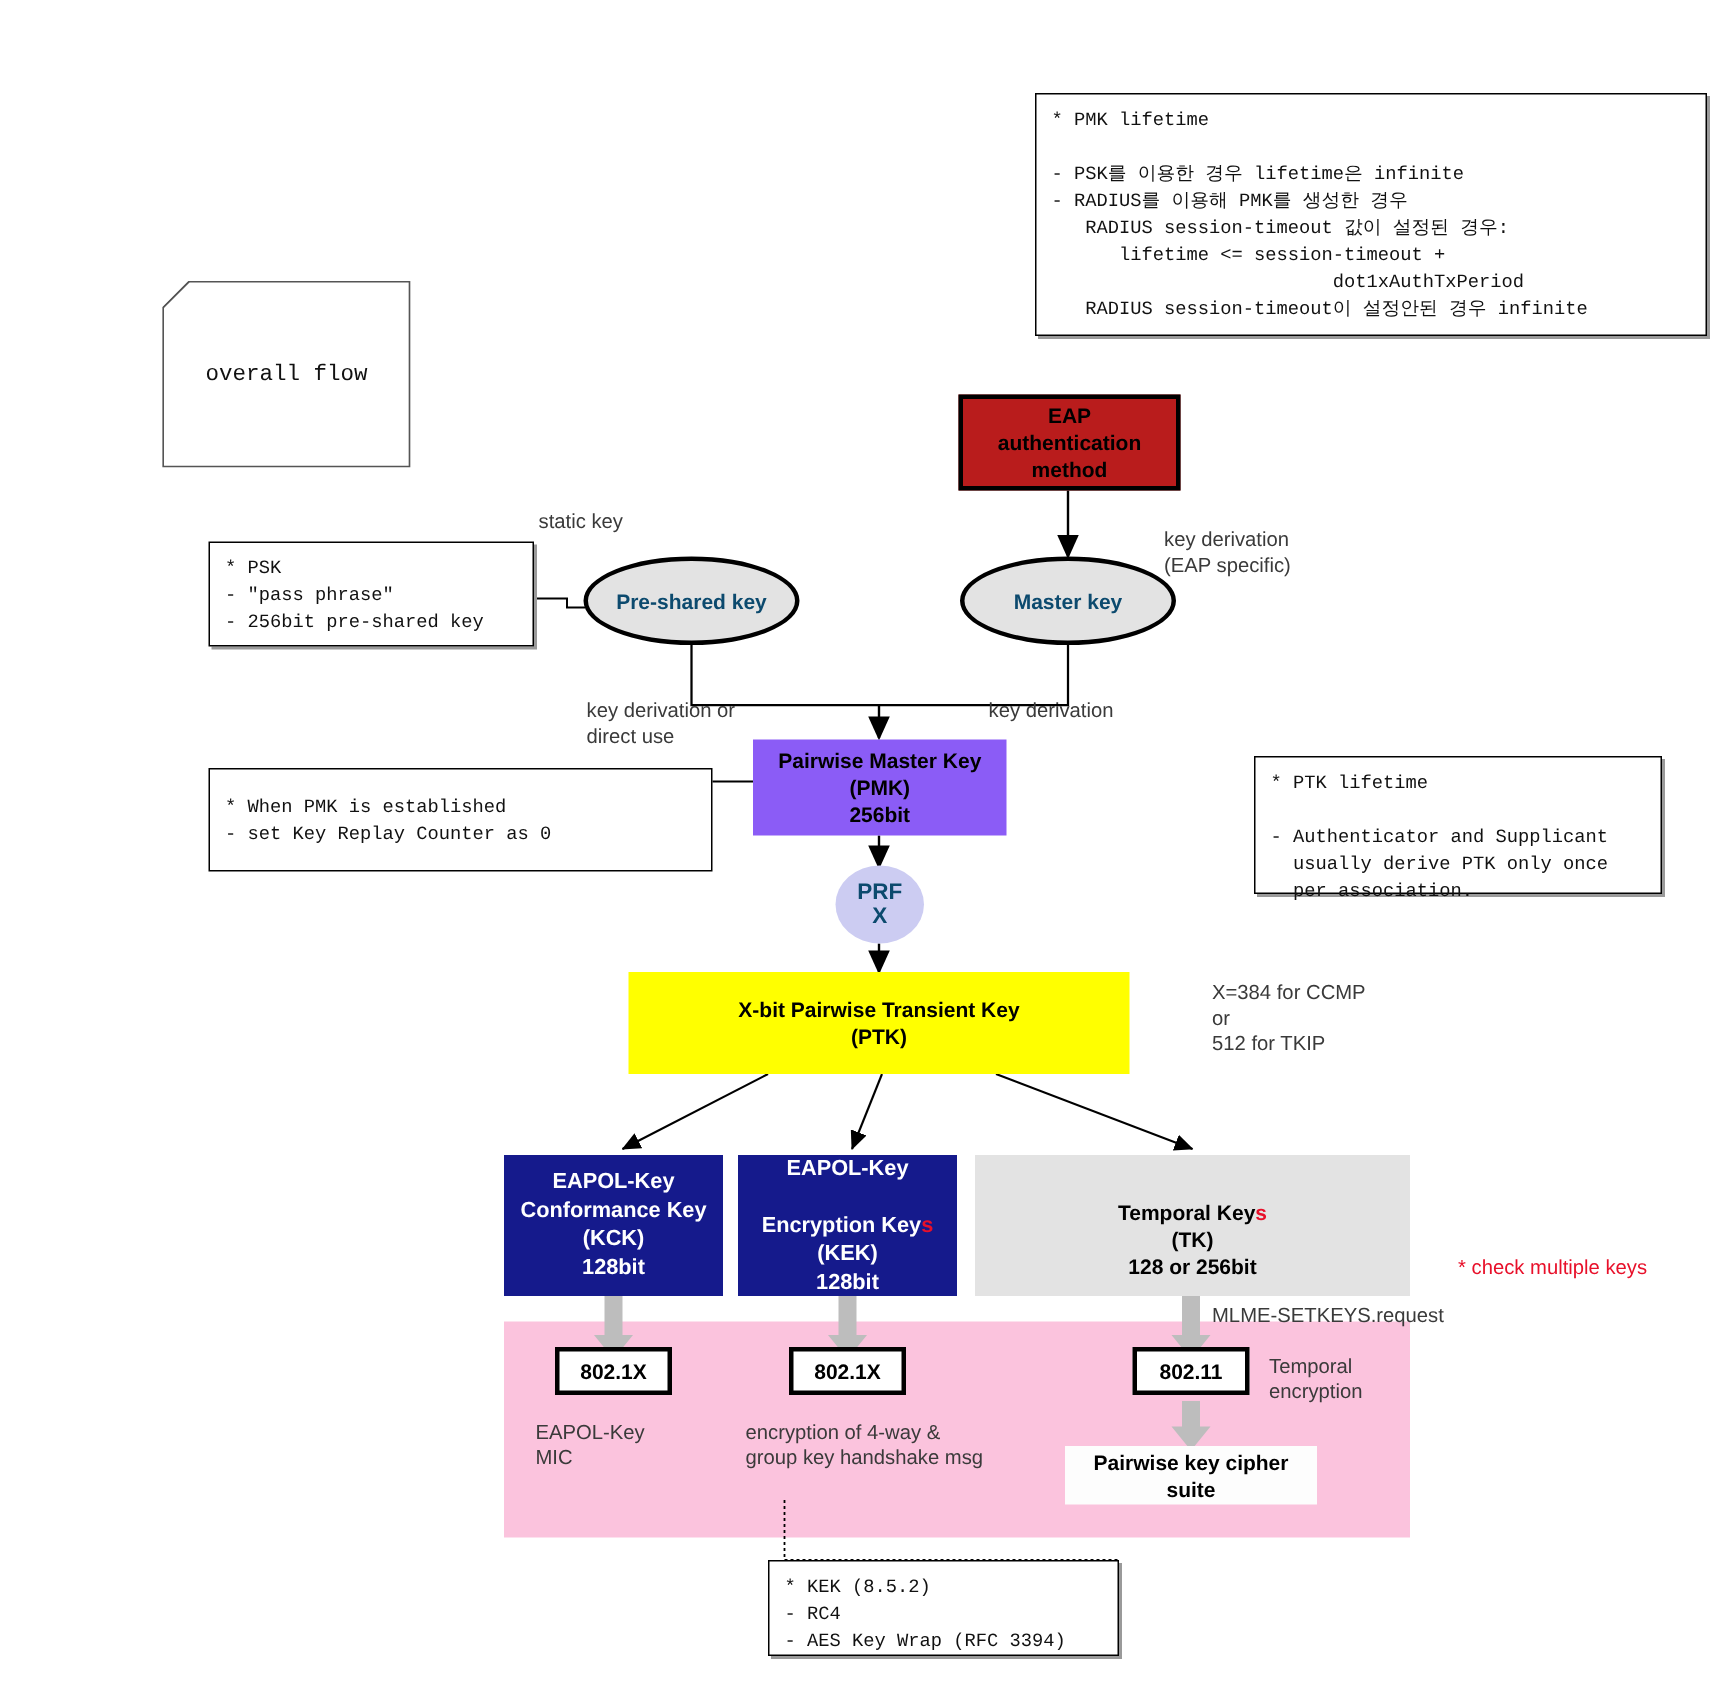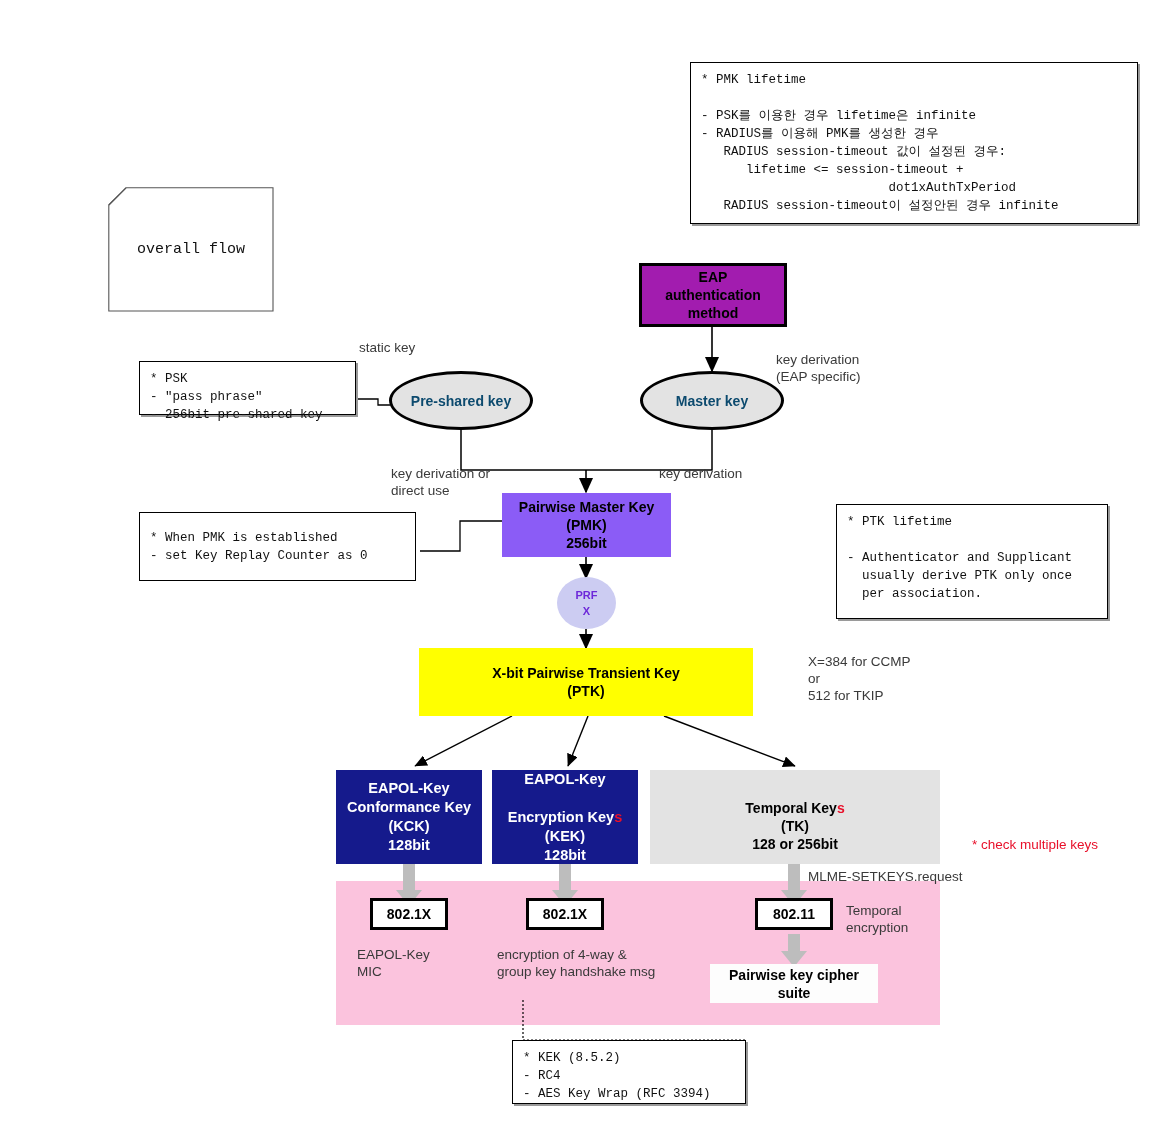--- a/index.html
+++ b/index.html
@@ -36,38 +36,38 @@
   .node{
     display:flex;align-items:center;justify-content:center;
     text-align:center;
     font-family:"Liberation Sans",sans-serif;
     font-weight:bold;
     font-size:14px;
     line-height:18px;
     color:#000000;
     white-space:pre-line;
   }
-  .node.eap{border:3px solid #000000;background:#a21caf;}
+  .node.eap{border:3px solid #000000;background:#b91c1c;}
   .node.pmk{background:#8b5cf6;border:0;}
   .node.ptk{background:#ffff00;border:0;}
   .node.navy{background:#151a8c;color:#ffffff;border:0;font-size:14.5px;line-height:19px;}
   .node.tk{background:#e3e3e3;color:#000000;border:0;}
   .node.std{border:3px solid #000000;background:#ffffff;font-size:14px;}
   .node.cipher{background:#fdfdfd;border:0;font-size:14px;}
 
   .ellipse{
     display:flex;align-items:center;justify-content:center;
     background:#e3e3e3;border:3px solid #000000;border-radius:50%;
     font-family:"Liberation Sans",sans-serif;font-weight:bold;font-size:14px;color:#0c4a6e;
   }
   .prf{
     display:flex;align-items:center;justify-content:center;text-align:center;
     background:#ccccf2;border:0;border-radius:50%;
-    font-family:"Liberation Sans",sans-serif;font-weight:bold;font-size:11px;
-    line-height:16px;color:#6d28d9;white-space:pre-line;
+    font-family:"Liberation Sans",sans-serif;font-weight:bold;font-size:15px;
+    line-height:16px;color:#0c4a6e;white-space:pre-line;
   }
   .pinkband{background:#fbc3dd;}
   .redmark{color:#e8102a;}
   svg{position:absolute;left:0;top:0;pointer-events:none;}
 </style>
 </head>
 <body>
 
 <div id="canvas">
 
@@ -126,28 +126,28 @@
 
   <div class="abs" style="left:108px;top:187px;width:166px;height:125px;">
     <svg width="166" height="125" style="position:absolute;left:0;top:0;">
       <path d="M18,0.8 L165,0.8 L165,124 L0.8,124 L0.8,18 z" fill="#ffffff" stroke="#555555" stroke-width="1.1"></path>
       <path d="M0.8,18 L18,0.8" fill="none" stroke="#555555" stroke-width="1.1"></path>
     </svg>
     <div class="abs" style="left:0;top:0;width:166px;height:125px;display:flex;align-items:center;justify-content:center;
                 font-family:'Liberation Mono','DejaVu Sans Mono',monospace;font-size:15px;color:#111;">overall flow</div>
   </div>
 
-  <div class="abs note shadow" style="left:139px;top:361px;width:217px;height:54px;">* PSK
+  <div class="abs note shadow" style="left:139px;top:361px;width:217px;height:70px;">* PSK
 - "pass phrase"
 - 256bit pre-shared key</div>
 
-  <div class="abs note" style="left:139px;top:512px;width:277px;height:69px;display:flex;align-items:center;">* When PMK is established
+  <div class="abs note" style="left:139px;top:512px;width:336px;height:69px;display:flex;align-items:center;">* When PMK is established
 - set Key Replay Counter as 0</div>
 
-  <div class="abs note shadow" style="left:836px;top:504px;width:272px;height:115px;">* PTK lifetime
+  <div class="abs note shadow" style="left:836px;top:504px;width:272px;height:92px;">* PTK lifetime
 
 - Authenticator and Supplicant
   usually derive PTK only once
   per association.</div>
 
   <div class="abs note shadow" style="left:512px;top:1040px;width:234px;height:64px;">* KEK (8.5.2)
 - RC4
 - AES Key Wrap (RFC 3394)</div>
 
   <div class="abs node eap" style="left:639px;top:263px;width:148px;height:64px;">EAP

